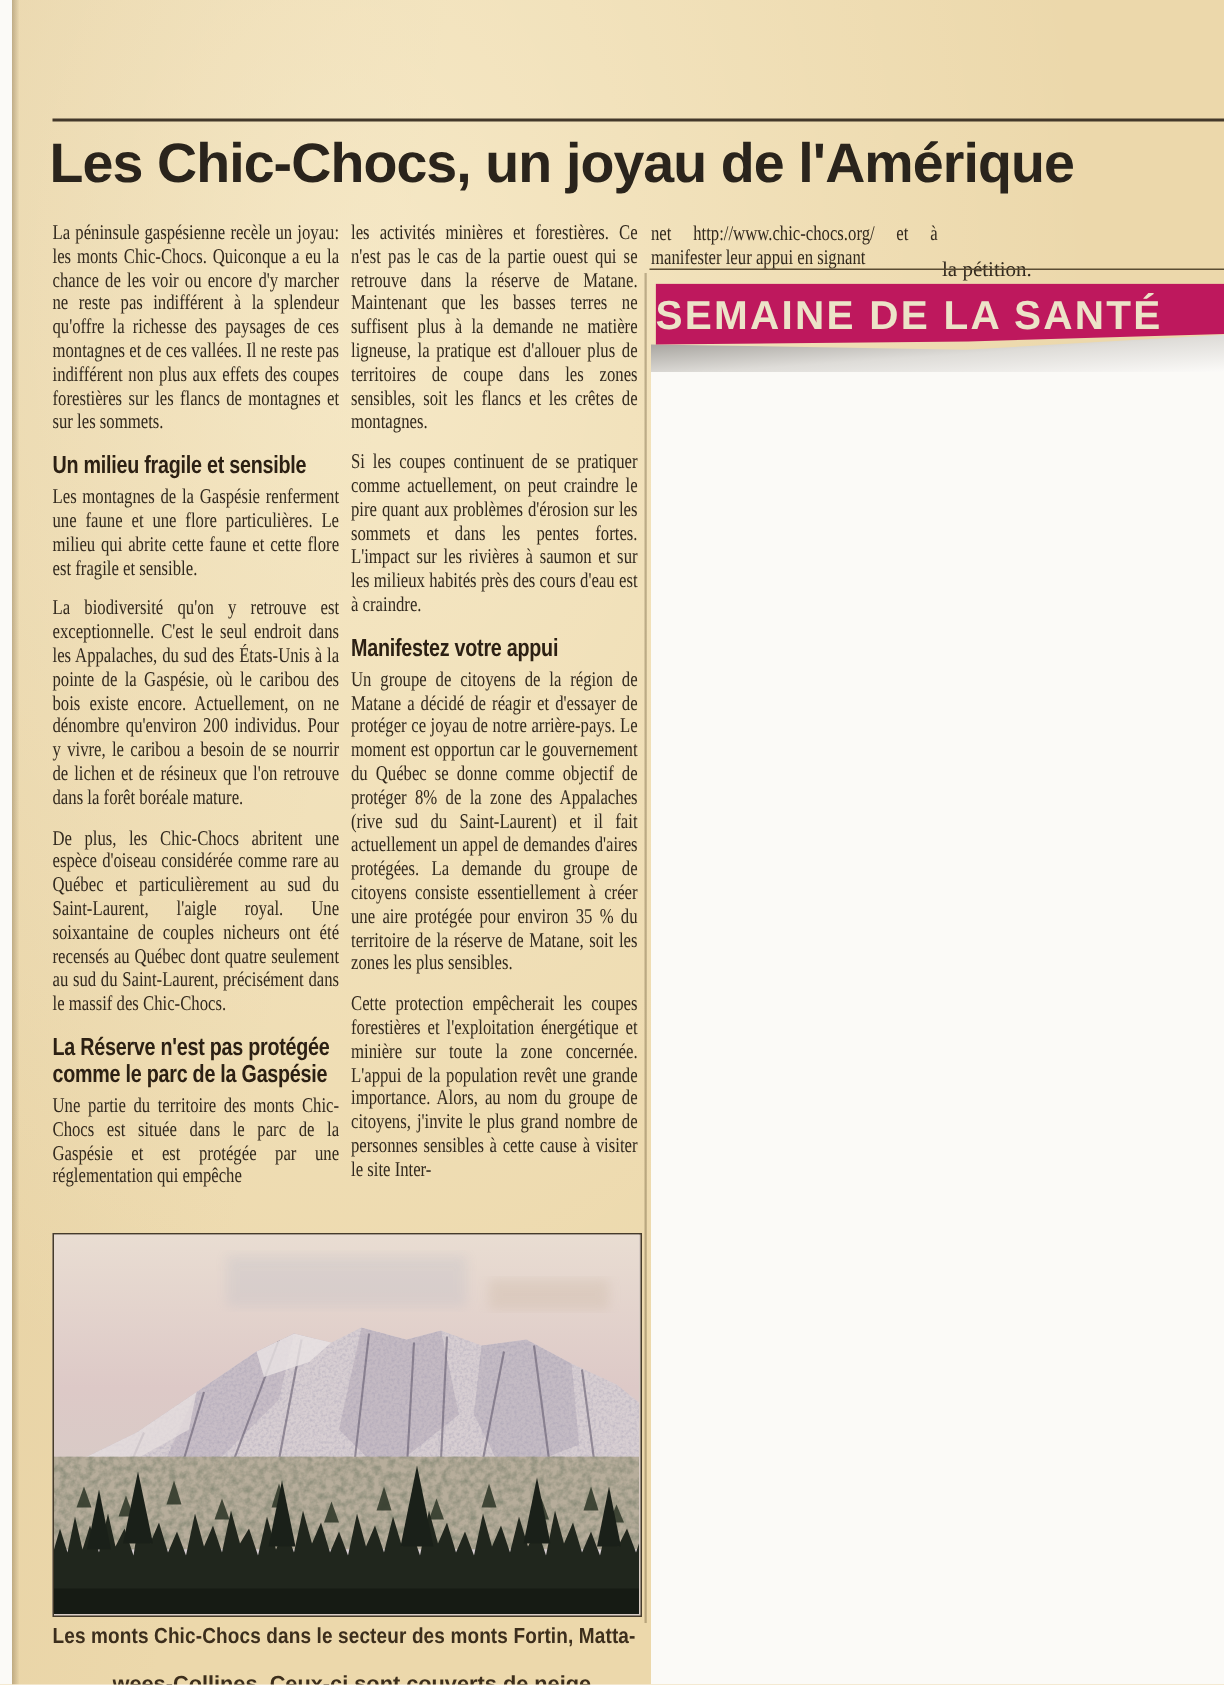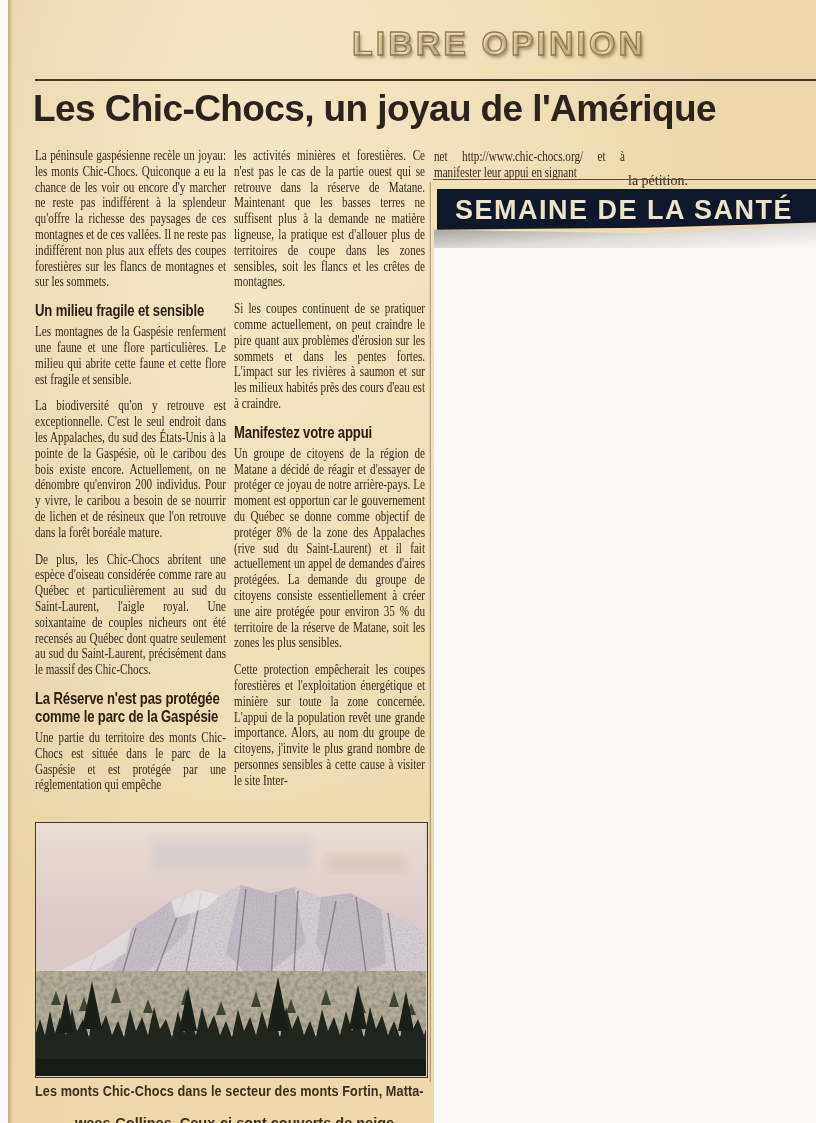--- a/index.html
+++ b/index.html
@@ -42,22 +42,22 @@
   #col2{left:234px;top:148px;}
   #col3{left:434px;top:149px;}
   #col4{left:628px;top:149px;width:120px;transform:none;text-align:left;margin-top:24px;}
 
   
   .right-rule{position:absolute;left:433px;top:179px;width:383px;height:1px;background:#5a4c33;}
   .torn-strip{position:absolute;left:434px;top:221px;width:382px;height:27px;
     background:linear-gradient(176deg,#93908a,#dedcd8 55%,#fbfaf8);
     clip-path:polygon(0 32%,55% 45%,100% 8%,100% 100%,0 100%);}
   .banner{position:absolute;left:437px;top:189px;width:379px;height:42px;
-    background:#0f172a;color:#ece3c8;font-weight:800;font-size:27px;
-    letter-spacing:1.5px;padding-left:18px;box-sizing:border-box;
+    background:#be185d;color:#ece3c8;font-weight:800;font-size:27px;
+    letter-spacing:1.5px;box-sizing:border-box;
     display:flex;align-items:center;white-space:nowrap;
     clip-path:polygon(0 0,100% 0,100% 80%,55% 92%,0 97%);}
 
   
   .photo{position:absolute;left:35px;top:822px;width:393px;height:256px;
     border:1.5px solid #453b2b;box-sizing:border-box;background:#d9cdc6;}
   .photo svg{display:block;}
 
   
   .caption1{position:absolute;left:35px;top:1083px;width:450px;
@@ -67,21 +67,20 @@
     font-size:14.5px;color:#3c2e1c;white-space:nowrap;overflow:hidden;}
 </style>
 </head>
 <body>
 
 <div id="stage">
 
   <div class="paper"></div>
   <div class="paper-left-shadow"></div>
 
-  <div class="masthead">LIBRE OPINION</div>
   <div class="head-rule"></div>
 
   <div class="headline">Les Chic-Chocs, un joyau de l'Amérique</div>
 
   <div class="col" id="col1">
     <p>La péninsule gaspésienne recèle un joyau: les monts Chic-Chocs. Quiconque a eu la chance de les voir ou encore d'y marcher ne reste pas indifférent à la splendeur qu'offre la richesse des paysages de ces montagnes et de ces vallées. Il ne reste pas indifférent non plus aux effets des coupes forestières sur les flancs de montagnes et sur les sommets.</p>
     <div class="shead">Un milieu fragile et sensible</div>
     <p>Les montagnes de la Gaspésie renferment une faune et une flore particulières. Le milieu qui abrite cette faune et cette flore est fragile et sensible.</p>
     <p>La biodiversité qu'on y retrouve est exceptionnelle. C'est le seul endroit dans les Appalaches, du sud des États-Unis à la pointe de la Gaspésie, où le caribou des bois existe encore. Actuellement, on ne dénombre qu'environ 200 individus. Pour y vivre, le caribou a besoin de se nourrir de lichen et de résineux que l'on retrouve dans la forêt boréale mature.</p>
     <p>De plus, les Chic-Chocs abritent une espèce d'oiseau considérée comme rare au Québec et particulièrement au sud du Saint-Laurent, l'aigle royal. Une soixantaine de couples nicheurs ont été recensés au Québec dont quatre seulement au sud du Saint-Laurent, précisément dans le massif des Chic-Chocs.</p>

